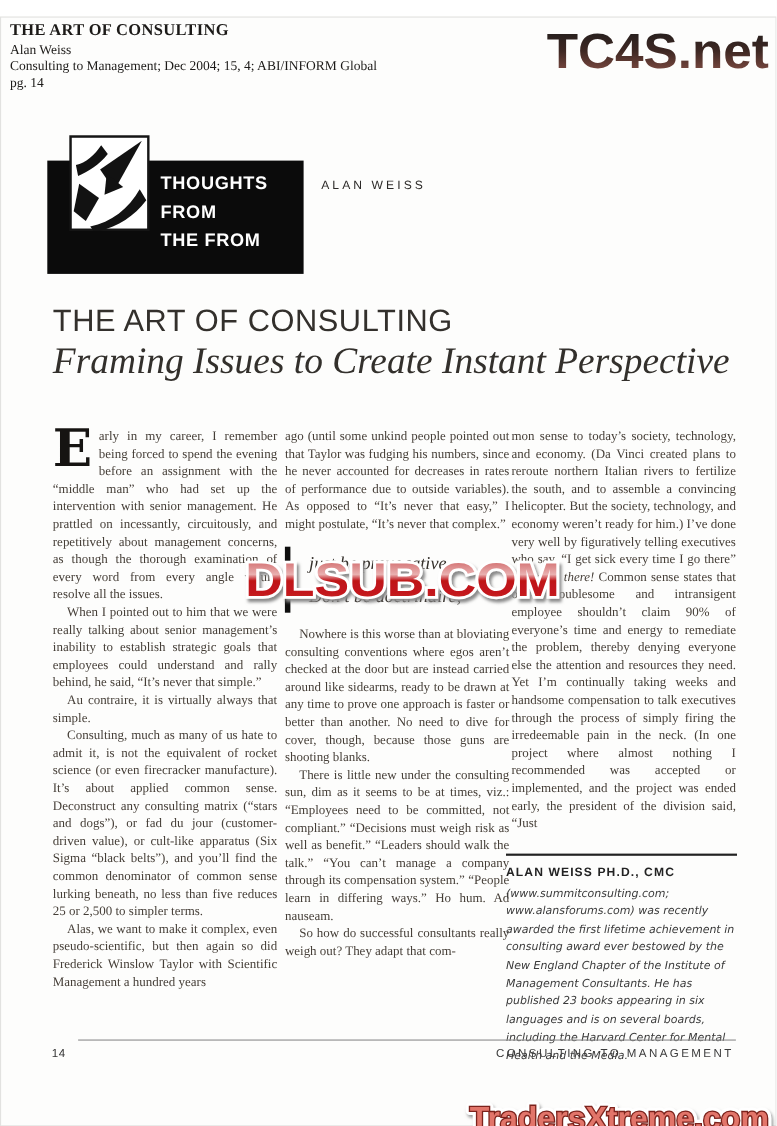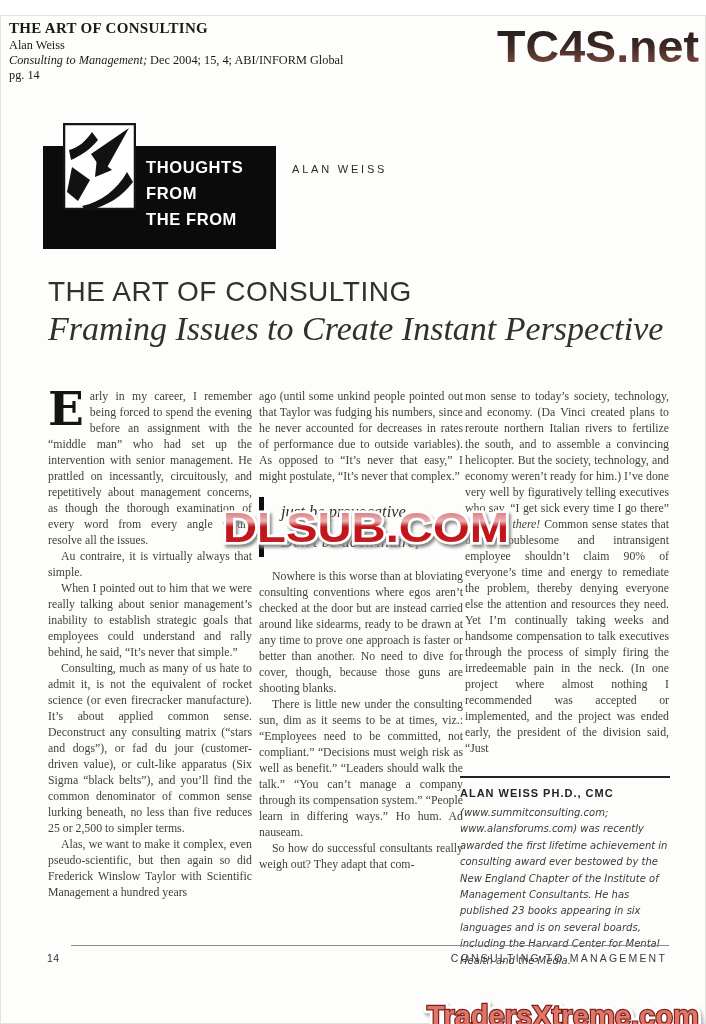--- a/index.html
+++ b/index.html
@@ -4,21 +4,21 @@
 <style>
   html,body{margin:0;padding:0;}
   body{width:706px;height:1024px;background:#ffffff;position:relative;
        font-family:"Liberation Serif",serif;overflow:hidden;}
   .page{position:absolute;inset:0;background:#fdfdfc;border:1px solid #e2e2e0;margin-top:15px;}
 
   
   .citation{position:absolute;left:8px;top:4px;color:#1c1a18;}
   .citation .c-title{font-family:"Liberation Serif",serif;font-weight:bold;font-size:15px;letter-spacing:.3px;}
   .citation .c-line{font-size:12.3px;line-height:14px;margin-top:1px;}
-  .citation .it{font-style:italic;text-align:right;}
+  .citation .it{text-align:right;}
 
   
   .tc4s{position:absolute;left:480px;top:2px;}
 
   
   .banner{position:absolute;left:42px;top:130px;width:233px;height:103px;background:#0b0b0b;}
   .banner-text{position:absolute;left:145px;top:138px;color:#ffffff;
     font-family:"Liberation Sans",sans-serif;font-weight:700;font-size:16.5px;
     line-height:26px;letter-spacing:.6px;}
   .edge-icon{position:absolute;left:62px;top:107px;width:73px;height:87px;}
@@ -101,22 +101,22 @@
     <polygon points="34,35 49,47 32,54" fill="#121212"></polygon>
     <path d="M19,83 C38,79 54,67 64,49 L70,59 C58,75 42,84 23,88 Z" fill="#121212"></path>
   </svg>
   <div class="byline">ALAN WEISS</div>
 
   <div class="a-title">THE ART OF CONSULTING</div>
   <div class="a-subtitle">Framing Issues to Create Instant Perspective</div>
 
   <div class="col col1">
     <p class="noindent"><span class="dropcap">E</span><span>arly in my career, I remember being forced to spend the evening before an assignment with the “middle man” who had set up the intervention with senior management. He prattled on incessantly, circuitously, and repetitively about management concerns, as though the thorough examination of every word from every angle would resolve all the issues.</span></p>
+    <p>When I pointed out to him that we were really talking about senior management’s inability to establish strategic goals that employees could understand and rally behind, he said, “It’s never that simple.”</p>
     <p>Au contraire, it is virtually always that simple.</p>
-    <p>When I pointed out to him that we were really talking about senior management’s inability to establish strategic goals that employees could understand and rally behind, he said, “It’s never that simple.”</p>
     <p>Consulting, much as many of us hate to admit it, is not the equivalent of rocket science (or even firecracker manufacture). It’s about applied common sense. Deconstruct any consulting matrix (“stars and dogs”), or fad du jour (customer-driven value), or cult-like apparatus (Six Sigma “black belts”), and you’ll find the common denominator of common sense lurking beneath, no less than five reduces 25 or 2,500 to simpler terms.</p>
     <p>Alas, we want to make it complex, even pseudo-scientific, but then again so did Frederick Winslow Taylor with Scientific Management a hundred years</p>
   </div>
 
   <div class="col col2">
     <p class="noindent">ago (until some unkind people pointed out that Taylor was fudging his numbers, since he never accounted for decreases in rates of performance due to outside variables). As opposed to “It’s never that easy,” I might postulate, “It’s never that complex.”</p>
     <div class="pullquote">
       <div>just be provocative.</div>
       <div>Don’t be doctrinaire,</div>
     </div>

